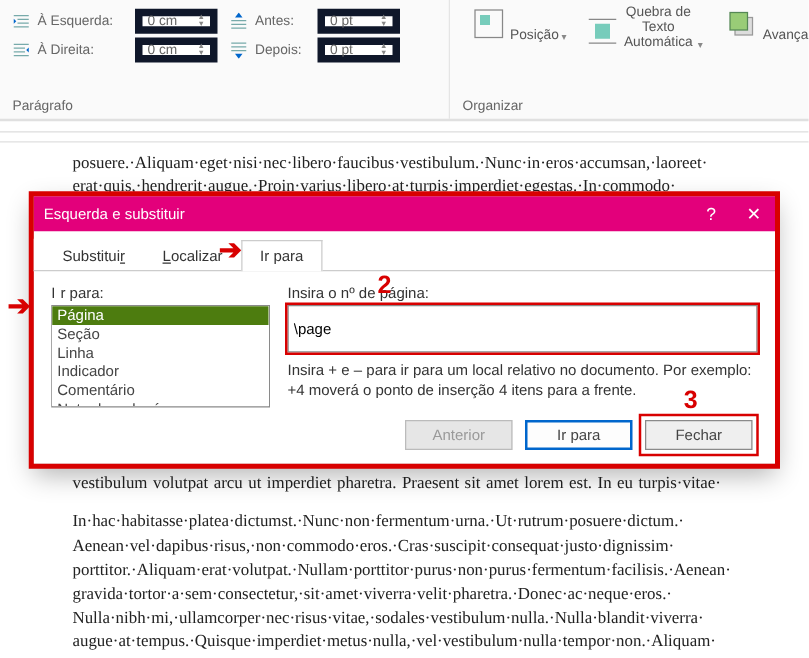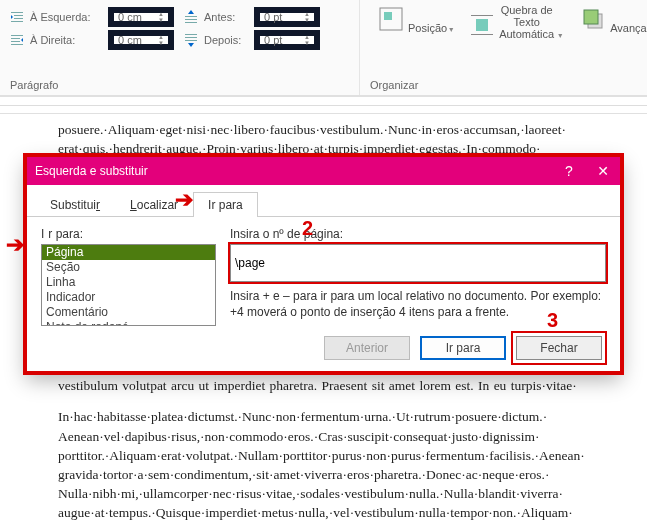--- a/index.html
+++ b/index.html
@@ -301,21 +301,21 @@
 
 <div class="doc">
   <div>posuere.·Aliquam·eget·nisi·nec·libero·faucibus·vestibulum.·Nunc·in·eros·accumsan,·laoreet·</div>
   <div>erat·quis,·hendrerit·augue.·Proin·varius·libero·at·turpis·imperdiet·egestas.·In·commodo·</div>
   <div style="height:218px"></div>
   <div>vestibulum volutpat arcu ut imperdiet pharetra. Praesent sit amet lorem est. In eu turpis·vitae·</div>
   <div style="height:12px"></div>
   <div>In·hac·habitasse·platea·dictumst.·Nunc·non·fermentum·urna.·Ut·rutrum·posuere·dictum.·</div>
   <div>Aenean·vel·dapibus·risus,·non·commodo·eros.·Cras·suscipit·consequat·justo·dignissim·</div>
   <div>porttitor.·Aliquam·erat·volutpat.·Nullam·porttitor·purus·non·purus·fermentum·facilisis.·Aenean·</div>
-  <div>gravida·tortor·a·sem·condimentum,·sit·amet·viverra·eros·pharetra.·Donec·ac·neque·eros.·</div>
+  <div>gravida·tortor·a·sem·consectetur,·sit·amet·viverra·velit·pharetra.·Donec·ac·neque·eros.·</div>
   <div>Nulla·nibh·mi,·ullamcorper·nec·risus·vitae,·sodales·vestibulum·nulla.·Nulla·blandit·viverra·</div>
   <div>augue·at·tempus.·Quisque·imperdiet·metus·nulla,·vel·vestibulum·nulla·tempor·non.·Aliquam·</div>
 
 </div>
 
 <div class="dialog">
   <div class="titlebar">
     <span>Esquerda e substituir</span>
     <span class="title-right">
       <span class="title-icon">?</span>

